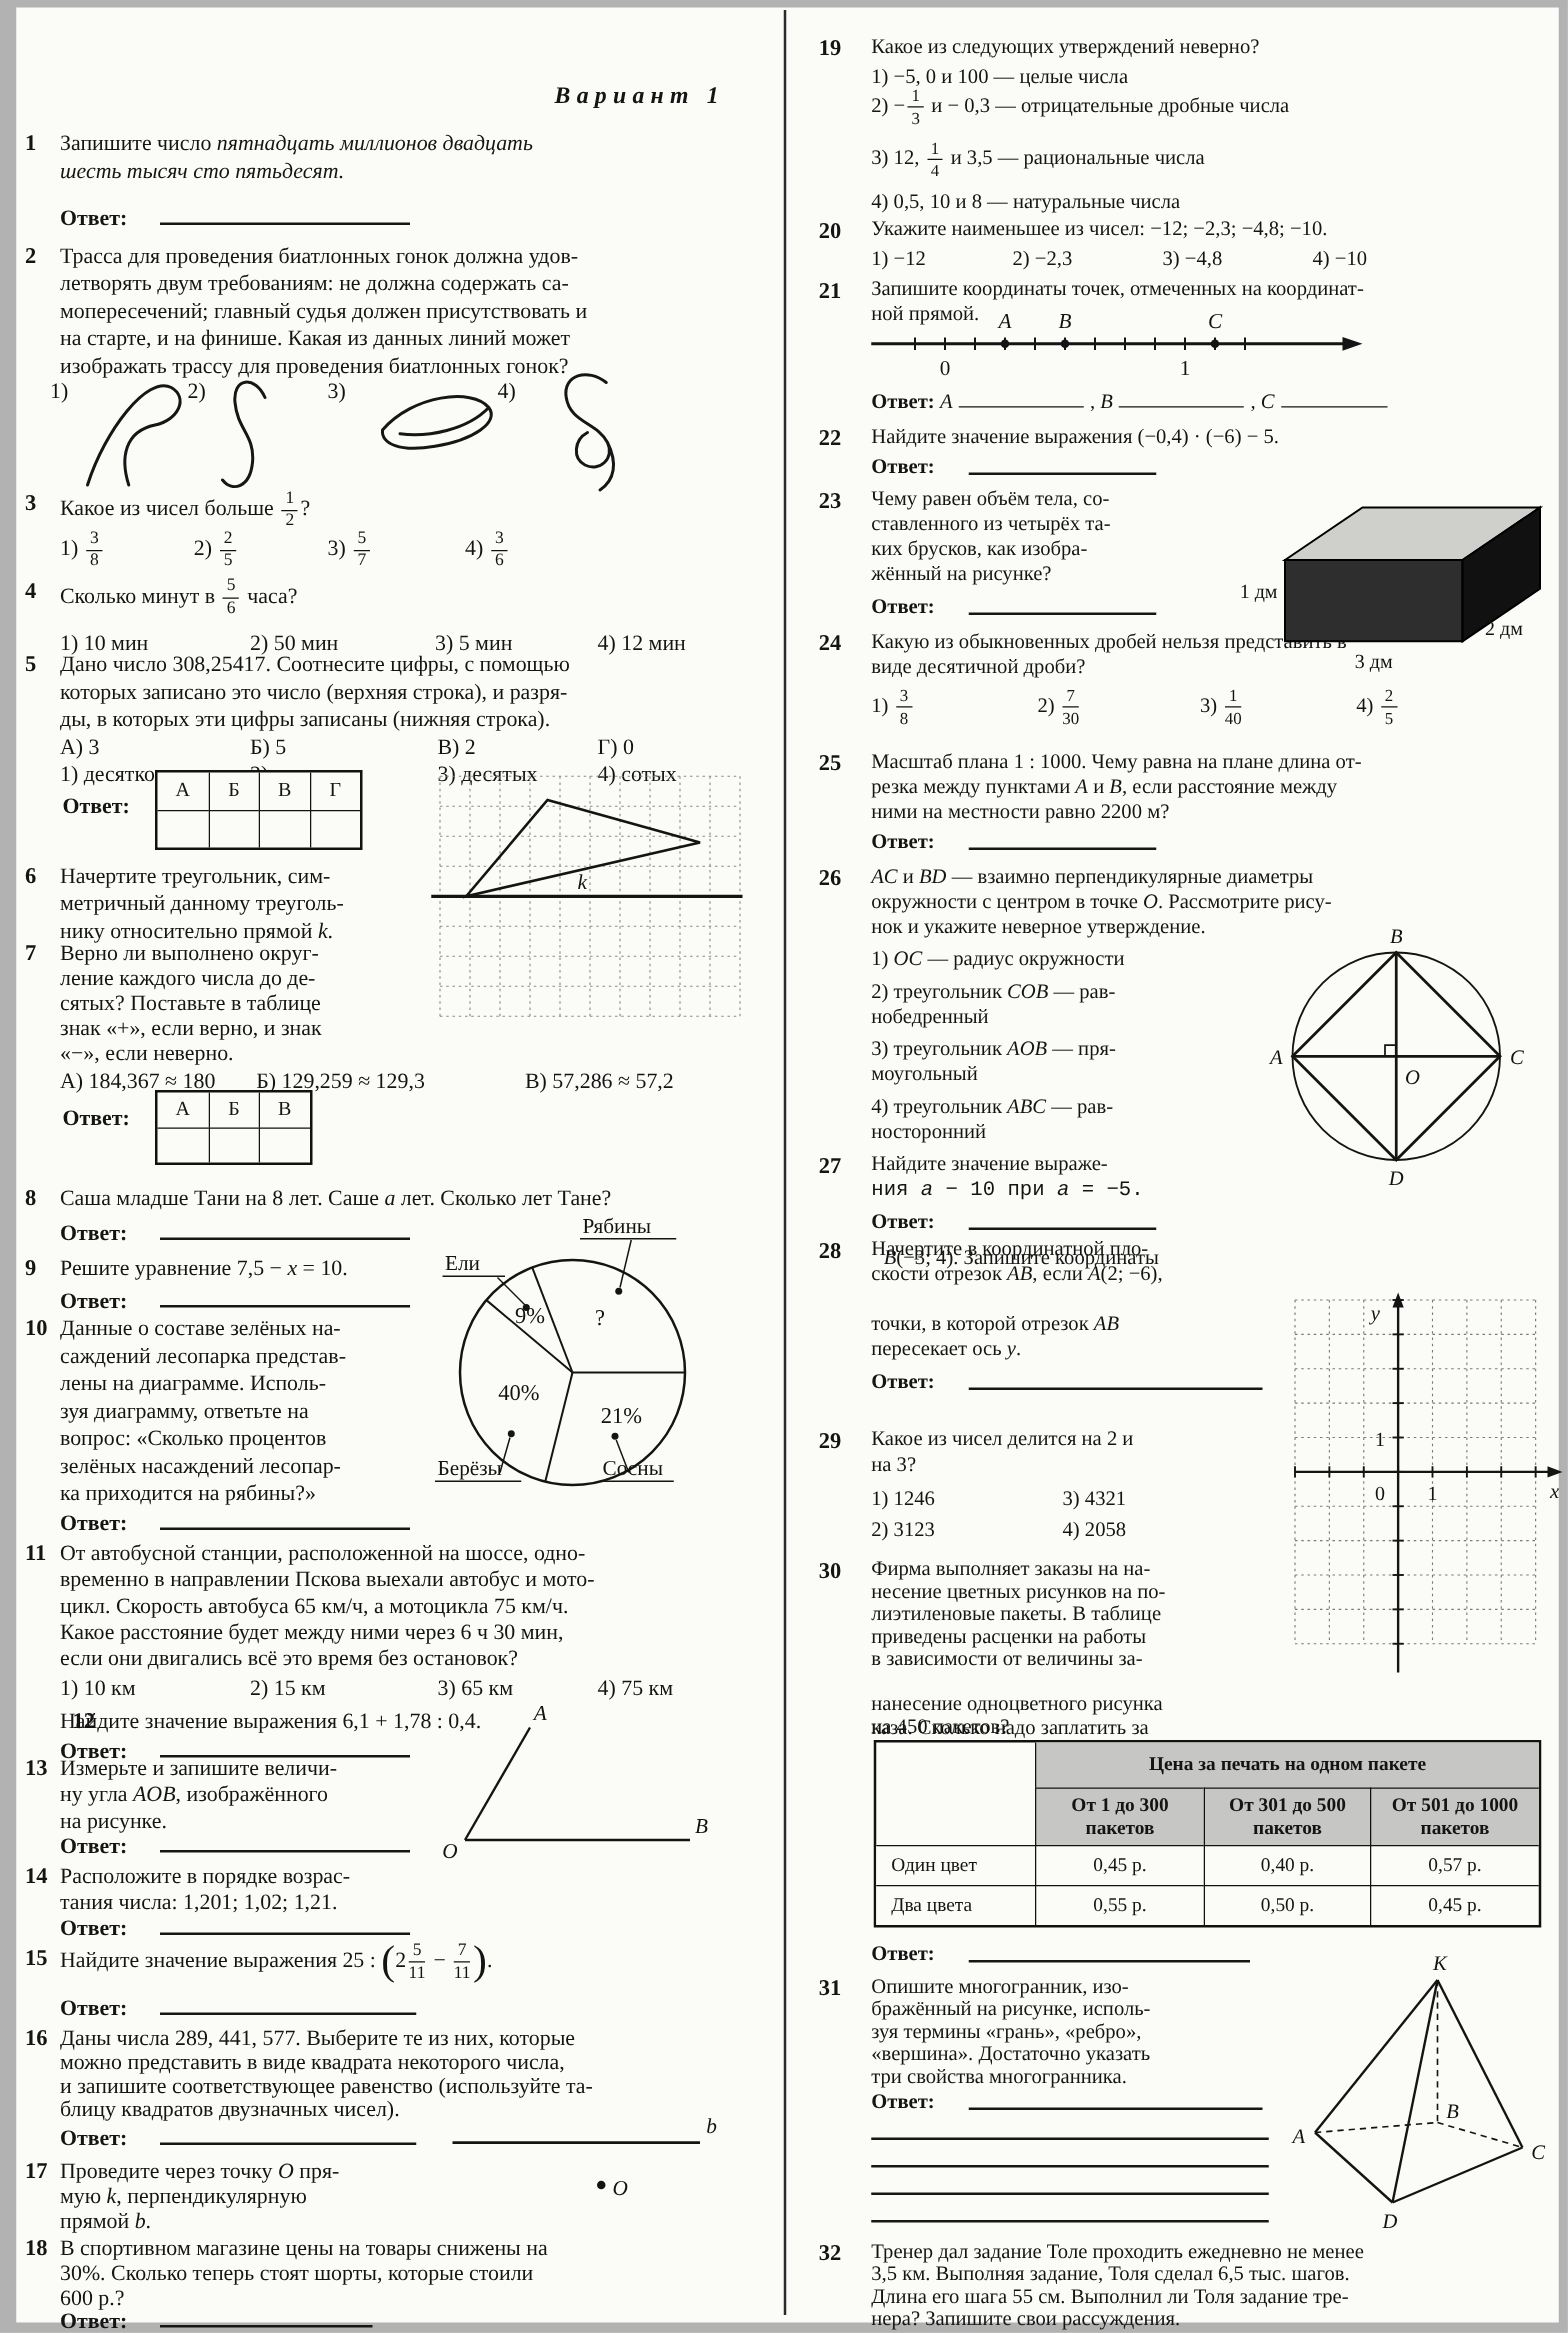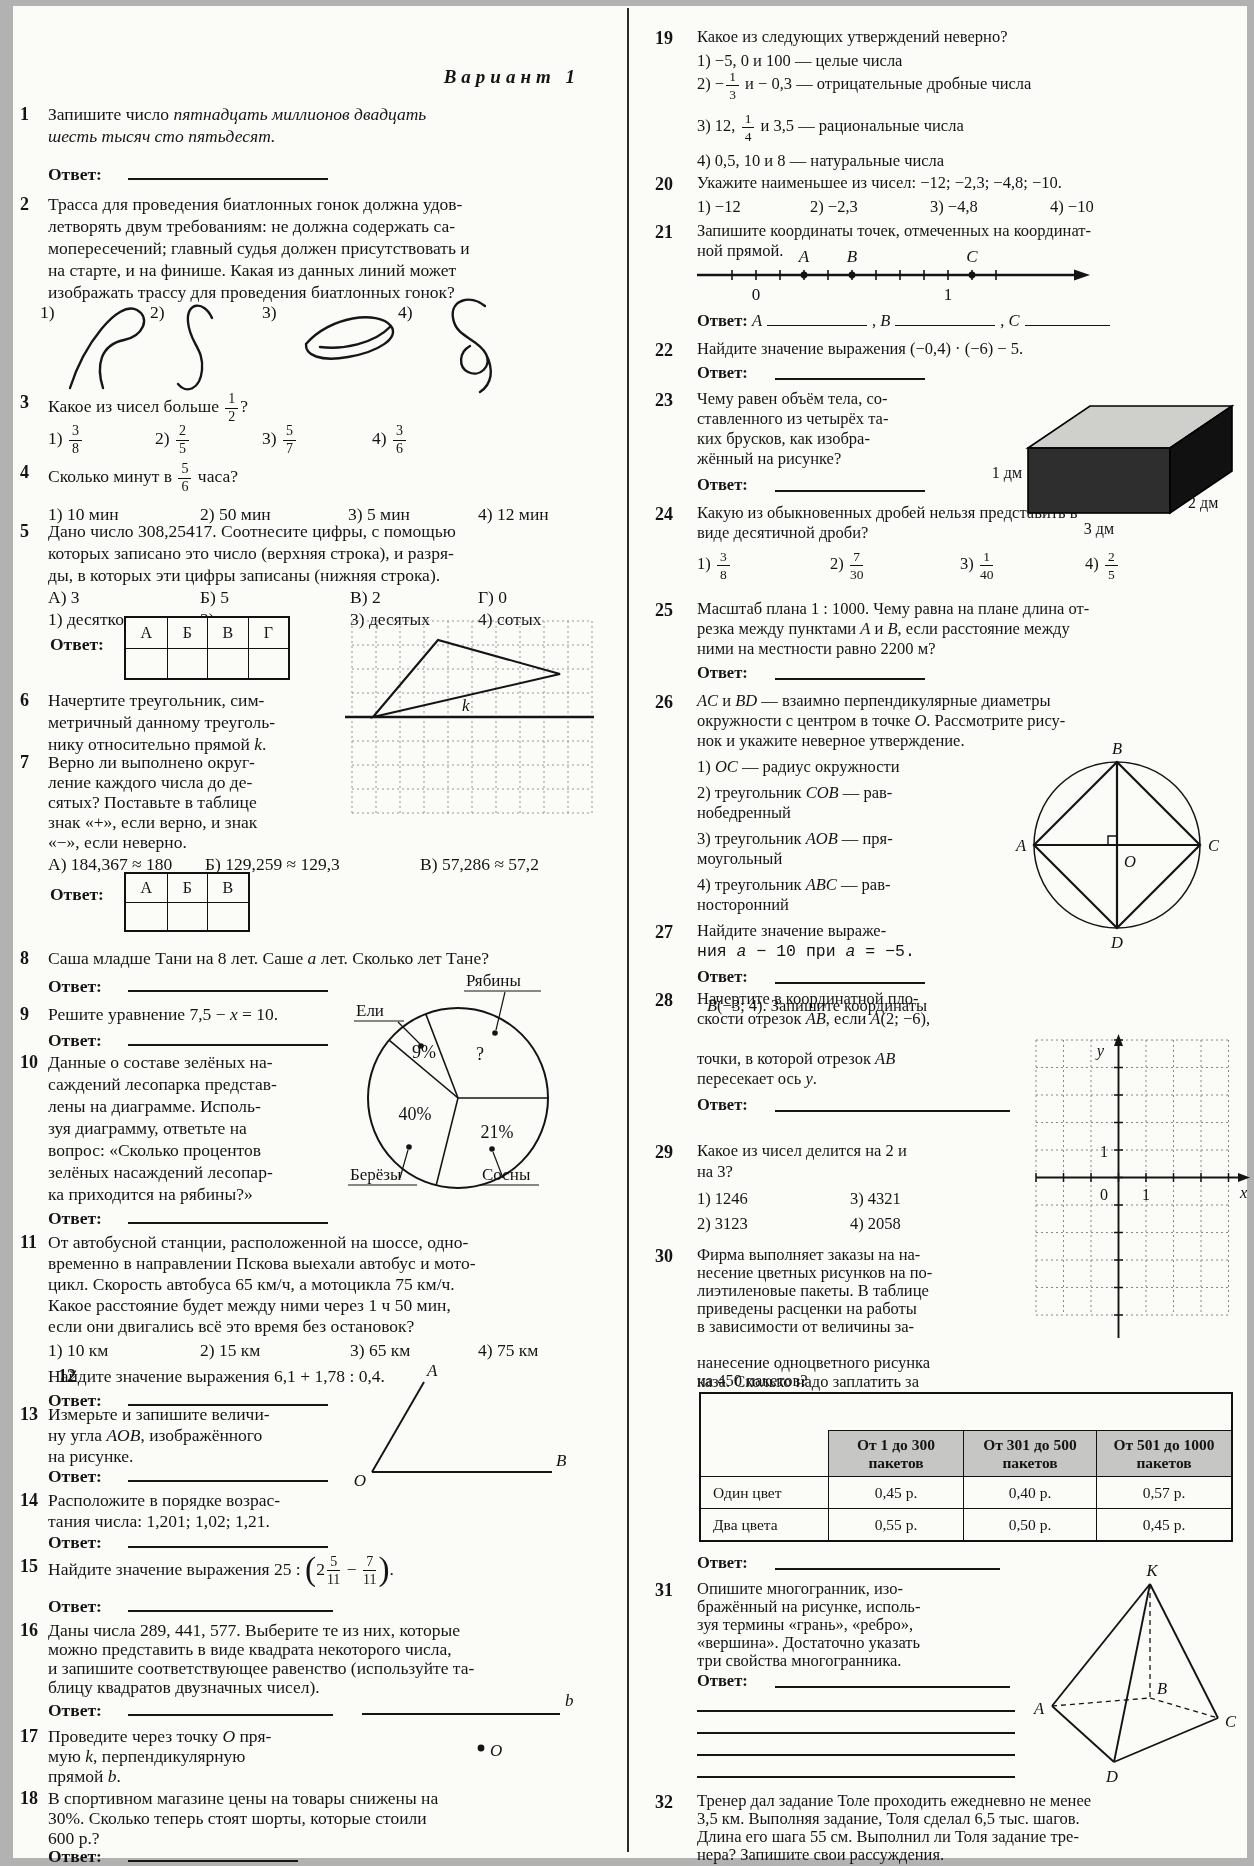--- a/index.html
+++ b/index.html
@@ -110,21 +110,21 @@
       <div class="tl lc" style="left: 48px; top: 1074px;">саждений лесопарка представ-</div>
       <div class="tl lc" style="left: 48px; top: 1096px;">лены на диаграмме. Исполь-</div>
       <div class="tl lc" style="left: 48px; top: 1118px;">зуя диаграмму, ответьте на</div>
       <div class="tl lc" style="left: 48px; top: 1140px;">вопрос: «Сколько процентов</div>
       <div class="tl lc" style="left: 48px; top: 1162px;">зелёных насаждений лесопар-</div>
       <div class="tl lc" style="left: 48px; top: 1184px;">ка приходится на рябины?»</div>
       <div class="pn" style="left: 20px; top: 1232px;">11</div>
       <div class="tl lc" style="left: 48px; top: 1232px;">От автобусной станции, расположенной на шоссе, одно-</div>
       <div class="tl lc" style="left: 48px; top: 1253px;">временно в направлении Пскова выехали автобус и мото-</div>
       <div class="tl lc" style="left: 48px; top: 1274px;">цикл. Скорость автобуса 65 км/ч, а мотоцикла 75 км/ч.</div>
-      <div class="tl lc" style="left: 48px; top: 1295px;">Какое расстояние будет между ними через 1 ч 50 мин,</div>
+      <div class="tl lc" style="left: 48px; top: 1295px;">Какое расстояние будет между ними через 6 ч 30 мин,</div>
       <div class="tl lc" style="left: 48px; top: 1316px;">если они двигались всё это время без остановок?</div>
       <div class="tl lc" style="left: 48px; top: 1340px;">1) 10 км</div>
       <div class="tl lc" style="left: 200px; top: 1340px;">2) 15 км</div>
       <div class="tl lc" style="left: 350px; top: 1340px;">3) 65 км</div>
       <div class="tl lc" style="left: 478px; top: 1340px;">4) 75 км</div>
       <div class="pn" style="left: 20px; top: 1366px; margin-left: 38px;">12</div>
       <div class="tl lc" style="left: 48px; top: 1366px;">Найдите значение выражения 6,1 + 1,78 : 0,4.</div>
       <div class="pn" style="left: 20px; top: 1404px;">13</div>
       <div class="tl lc" style="left: 48px; top: 1404px;">Измерьте и запишите величи-</div>
       <div class="tl lc" style="left: 48px; top: 1425px;">ну угла <i>AOB</i>, изображённого</div>
@@ -288,20 +288,21 @@
           <div class="agc" style="width: 40.5px; height: 28px;">Б</div>
           <div class="agc" style="width: 40.5px; height: 28px;">В</div>
         </div>
         <div class="agrow body">
           <div class="agc first" style="width: 40.5px; height: 28px;"></div>
           <div class="agc" style="width: 40.5px; height: 28px;"></div>
           <div class="agc" style="width: 40.5px; height: 28px;"></div>
         </div>
       </div>
       <div class="ptable" style="left: 699px; top: 1392px;">
+        <div class="ptc hdr span">Цена за печать на одном пакете</div>
         <div class="ptc hdr" style="grid-area: 2 / 2;">От 1 до 300 пакетов</div>
         <div class="ptc hdr" style="grid-area: 2 / 3;">От 301 до 500 пакетов</div>
         <div class="ptc hdr" style="grid-area: 2 / 4;">От 501 до 1000 пакетов</div>
         <div class="ptc lbl noleft" style="grid-area: 3 / 1;">Один цвет</div>
         <div class="ptc" style="grid-area: 3 / 2;">0,45 р.</div>
         <div class="ptc" style="grid-area: 3 / 3;">0,40 р.</div>
         <div class="ptc" style="grid-area: 3 / 4;">0,57 р.</div>
         <div class="ptc lbl noleft" style="grid-area: 4 / 1;">Два цвета</div>
         <div class="ptc" style="grid-area: 4 / 2;">0,55 р.</div>
         <div class="ptc" style="grid-area: 4 / 3;">0,50 р.</div>

